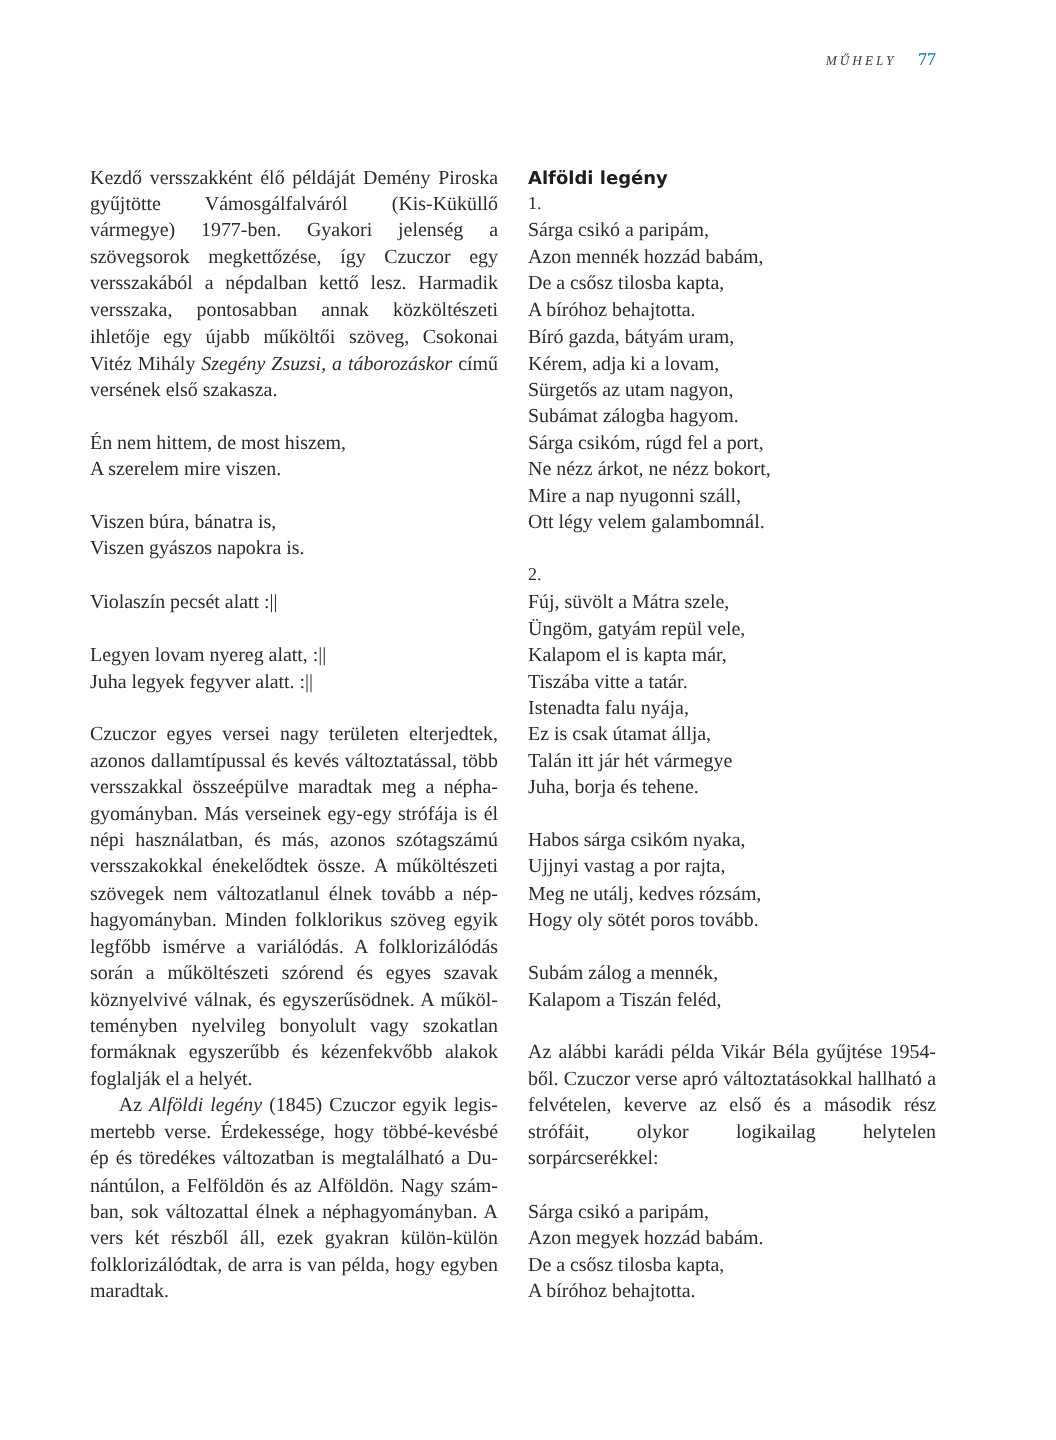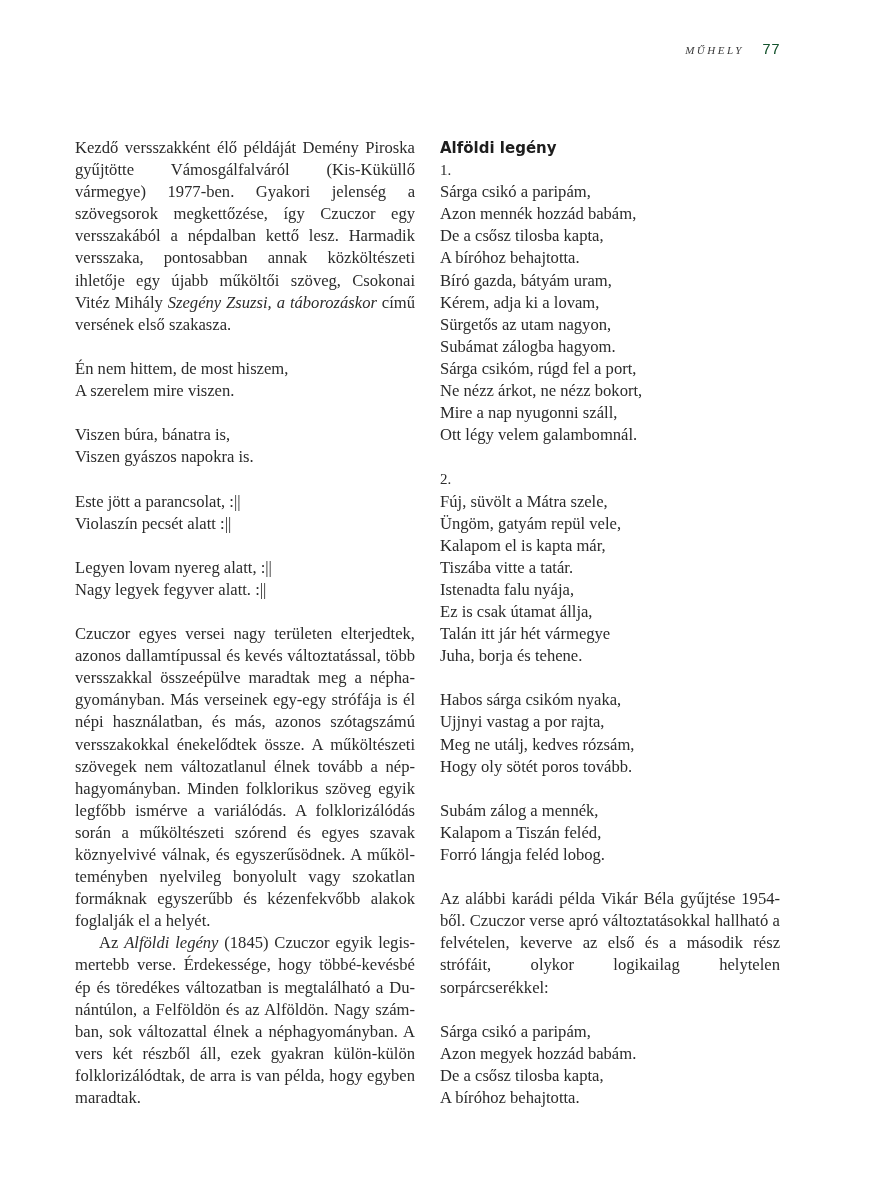--- a/index.html
+++ b/index.html
@@ -1,20 +1,20 @@
 <!DOCTYPE html>
 <html><head>
 <meta charset="utf-8">
 <style>
   html, body { margin: 0; padding: 0; background: #ffffff; }
   body { width: 880px; height: 1200px; position: relative; overflow: hidden;
          font-family: "DejaVu Serif", "Liberation Serif", serif; color: #2b2b2b; }
   .running-head { position: absolute; top: 42px; right: 100px; display: flex; align-items: baseline; gap: 18px; margin-left: 40px; }
   .section { font-family: "Liberation Serif", serif; font-style: italic; font-size: 11px; letter-spacing: 2.5px; color: #3a3a3a; }
-  .page-num { font-family: Liberation Mono, monospace; font-size: 15px; color: #14532d; }
+  .page-num { font-family: Liberation Serif, serif; font-size: 15px; color: #0369a1; }
   .col { position: absolute; top: 137px; font-family: "Liberation Serif", serif; font-size: 16.6px; line-height: 22.1px; }
   .col-left { left: 75px; width: 340px; }
   .col-right { left: 440px; width: 340px; }
   .para { margin: 0; text-align: justify; hyphens: manual; }
   .para.indent { text-indent: 24px; }
   .gap { height: 22.1px; }
   .verse { margin: 0; }
   .verse div { white-space: nowrap; }
   .title { font-family: "DejaVu Sans", "Liberation Sans", sans-serif; font-weight: bold; font-size: 15px; line-height: 22.1px; margin: 0; color: #1e1e1e; }
   .num { margin: 0; font-size: 15px; }
@@ -35,27 +35,26 @@
     <div>Én nem hittem, de most hiszem,</div>
     <div>A szerelem mire viszen.</div>
   </div>
   <div class="gap"></div>
   <div class="verse">
     <div>Viszen búra, bánatra is,</div>
     <div>Viszen gyászos napokra is.</div>
   </div>
   <div class="gap"></div>
   <div class="verse">
-    <div>Este jött a parancsolat, :||</div>
     <div>Violaszín pecsét alatt :||</div>
   </div>
   <div class="gap"></div>
   <div class="verse">
     <div>Legyen lovam nyereg alatt, :||</div>
-    <div>Nagy legyek fegyver alatt. :||</div>
+    <div>Juha legyek fegyver alatt. :||</div>
   </div>
   <div class="gap"></div>
   <p class="para">Czuczor egyes versei nagy területen elterjedtek, azonos dallamtípussal és kevés változtatással, több versszakkal összeépülve maradtak meg a népha­gyományban. Más verseinek egy-egy strófája is él népi használatban, és más, azonos szótagszámú versszakokkal énekelődtek össze. A műköltészeti szövegek nem változatlanul élnek tovább a nép­hagyományban. Minden folklorikus szöveg egyik legfőbb ismérve a variálódás. A folklorizálódás során a műköltészeti szórend és egyes szavak köznyelvivé válnak, és egyszerűsödnek. A műköl­teményben nyelvileg bonyolult vagy szokatlan formáknak egyszerűbb és kézenfekvőbb alakok foglalják el a helyét.</p>
   <p class="para indent"><span>Az </span><em>Alföldi legény</em><span> (1845) Czuczor egyik legis­mertebb verse. Érdekessége, hogy többé-kevésbé ép és töredékes változatban is megtalálható a Du­nántúlon, a Felföldön és az Alföldön. Nagy szám­ban, sok változattal élnek a néphagyományban. A vers két részből áll, ezek gyakran külön-külön folklorizálódtak, de arra is van példa, hogy egyben maradtak.</span></p>
 </div>
 
 <div class="col col-right">
   <h2 class="title">Alföldi legény</h2>
   <p class="num">1.</p>
   <div class="verse" id="part1">
@@ -88,21 +87,20 @@
   <div class="verse" id="p2s2">
       <div>Habos sárga csikóm nyaka,</div>
       <div>Ujjnyi vastag a por rajta,</div>
       <div>Meg ne utálj, kedves rózsám,</div>
       <div>Hogy oly sötét poros tovább.</div>
     </div>
   <div class="gap"></div>
   <div class="verse" id="p2s3">
       <div>Subám zálog a mennék,</div>
       <div>Kalapom a Tiszán feléd,</div>
-      <div>Forró lángja feléd lobog.</div>
     </div>
   <div class="gap"></div>
   <p class="para">Az alábbi karádi példa Vikár Béla gyűjtése 1954-ből. Czuczor verse apró változtatásokkal hallható a fel­vételen, keverve az első és a második rész strófáit, olykor logikailag helytelen sorpárcserékkel:</p>
   <div class="gap"></div>
   <div class="verse" id="karad">
       <div>Sárga csikó a paripám,</div>
       <div>Azon megyek hozzád babám.</div>
       <div>De a csősz tilosba kapta,</div>
       <div>A bíróhoz behajtotta.</div>
     </div>

